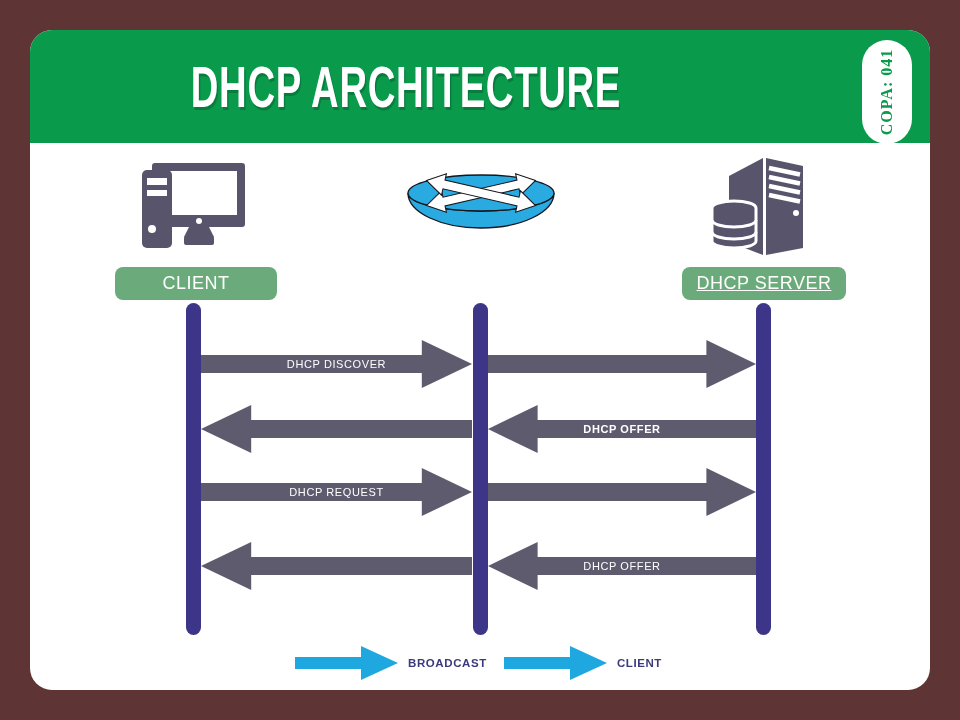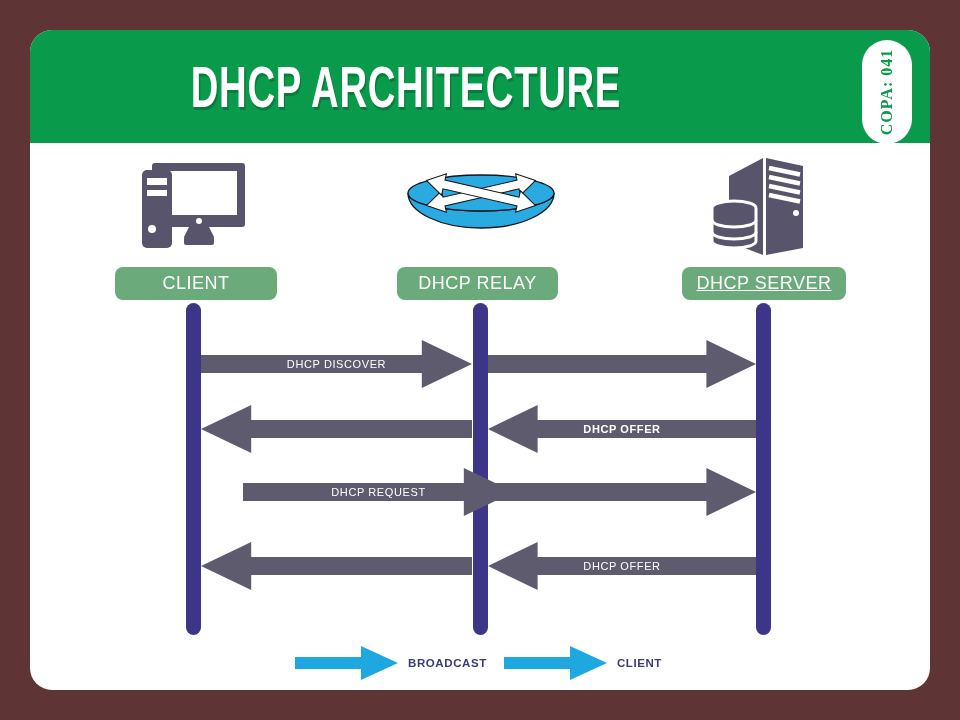--- a/index.html
+++ b/index.html
@@ -89,21 +89,20 @@
       <line x1="59" y1="30" x2="90" y2="36.5" stroke="#ffffff" stroke-width="4.5"></line>
       <line x1="59" y1="39" x2="90" y2="45.5" stroke="#ffffff" stroke-width="4.5"></line>
       <circle cx="86" cy="57" r="3" fill="#ffffff"></circle>
       <path d="M2,52 a22,7 0 0 1 44,0 v33 a22,7 0 0 1 -44,0 z" fill="#57546B" stroke="#ffffff" stroke-width="3"></path>
       <path d="M2,64 a22,7 0 0 0 44,0" fill="none" stroke="#ffffff" stroke-width="3"></path>
       <path d="M2,76 a22,7 0 0 0 44,0" fill="none" stroke="#ffffff" stroke-width="3"></path>
     </svg>
   </div>
 
   <div class="entity-label" style="left:115px;top:267px;width:162px;">CLIENT</div>
-  <div class="entity-label" style="left:397px;top:267px;width:161px;">DHCP RELAY</div>
   <div class="entity-label" style="left:682px;top:267px;width:164px;text-decoration:underline;">DHCP SERVER</div>
 
   <div class="lifeline" style="left:186px;"></div>
   <div class="lifeline" style="left:473px;"></div>
   <div class="lifeline" style="left:756px;"></div>
 
   <div id="messages">
       <div class="seg" style="left: 201px; width: 271px; top: 339px;">
         <svg viewBox="0 0 270 50" preserveAspectRatio="none">
           <rect x="0" y="16" width="224" height="18"></rect>
@@ -123,21 +122,21 @@
           <rect x="46" y="16" width="224" height="18"></rect>
         </svg>
       </div>
       <div class="seg" style="left: 488px; width: 268px; top: 404px;">
         <svg viewBox="0 0 270 50" preserveAspectRatio="none">
           <polygon points="50,1 0,25 50,49"></polygon>
           <rect x="46" y="16" width="224" height="18"></rect>
         </svg>
         <span class="msg-label bold">DHCP OFFER</span>
       </div>
-      <div class="seg" style="left: 201px; width: 271px; top: 467px; margin-left: 42px;">
+      <div class="seg" style="left: 201px; width: 271px; top: 467px;">
         <svg viewBox="0 0 270 50" preserveAspectRatio="none">
           <rect x="0" y="16" width="224" height="18"></rect>
           <polygon points="220,1 270,25 220,49"></polygon>
         </svg>
         <span class="msg-label">DHCP REQUEST</span>
       </div>
       <div class="seg" style="left: 488px; width: 268px; top: 467px;">
         <svg viewBox="0 0 270 50" preserveAspectRatio="none">
           <rect x="0" y="16" width="224" height="18"></rect>
           <polygon points="220,1 270,25 220,49"></polygon>

